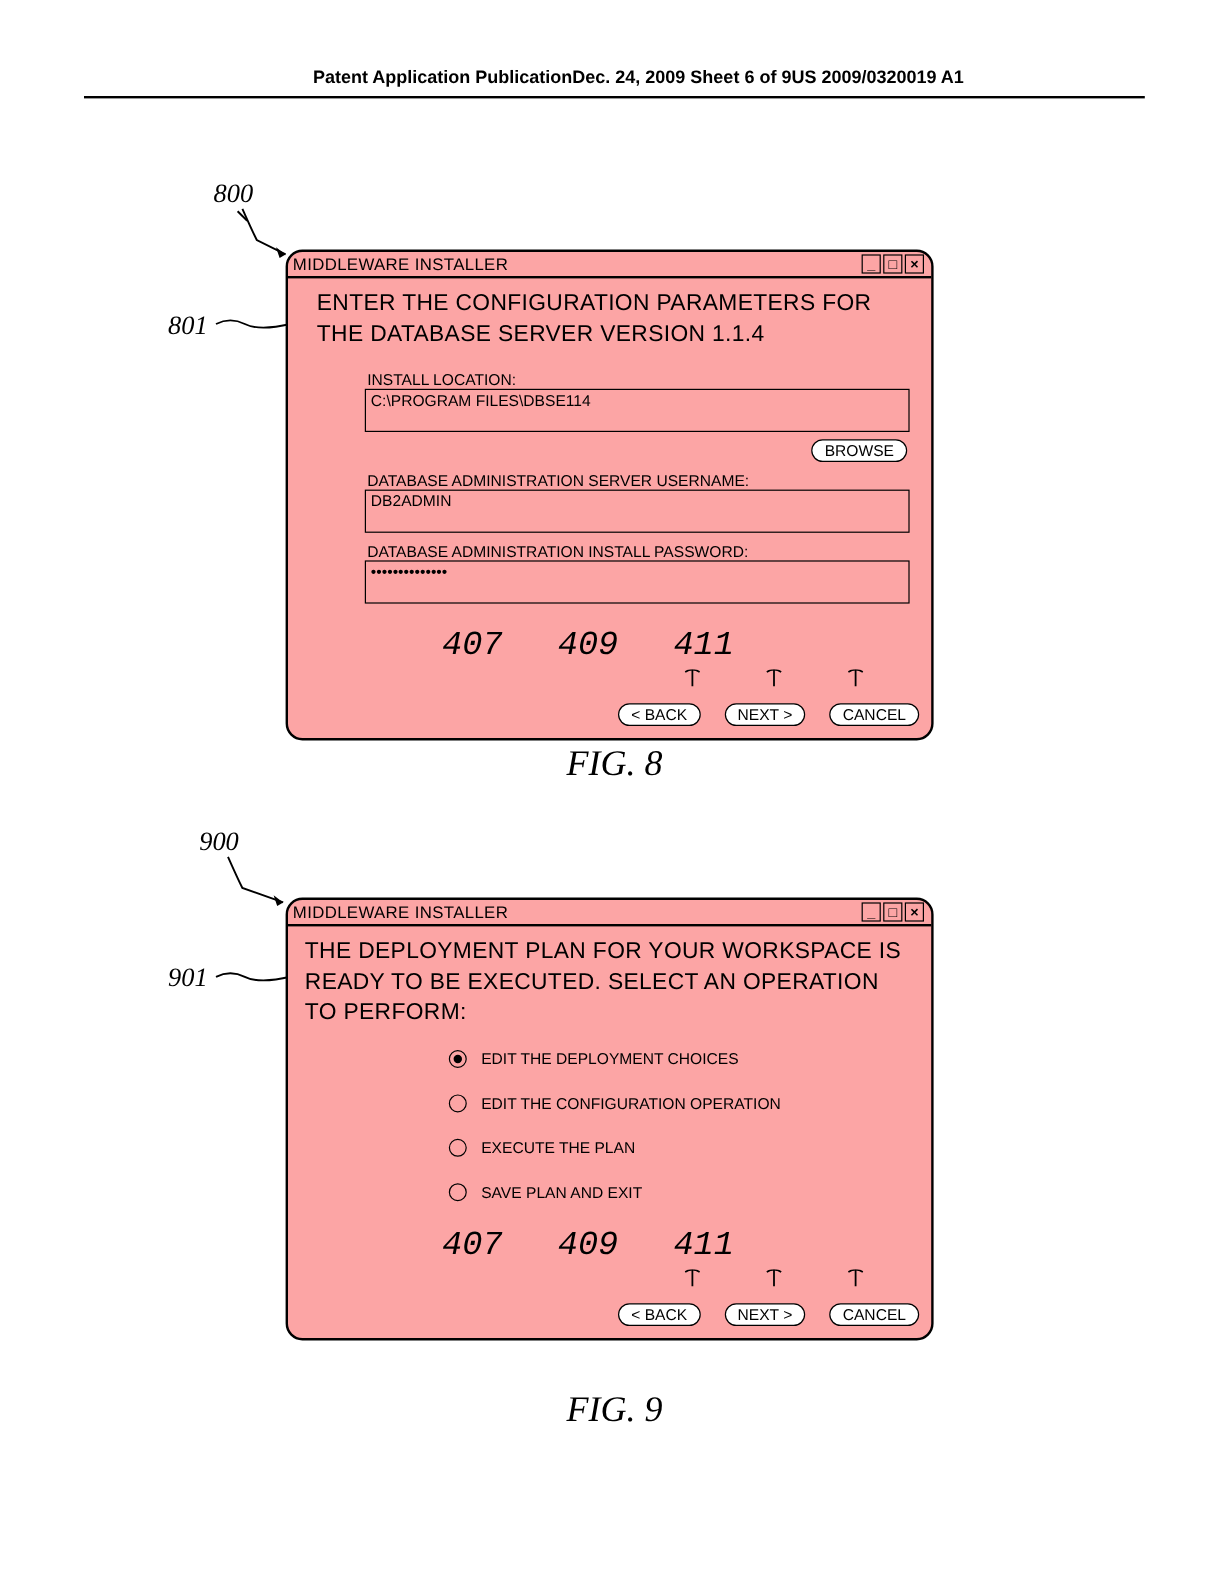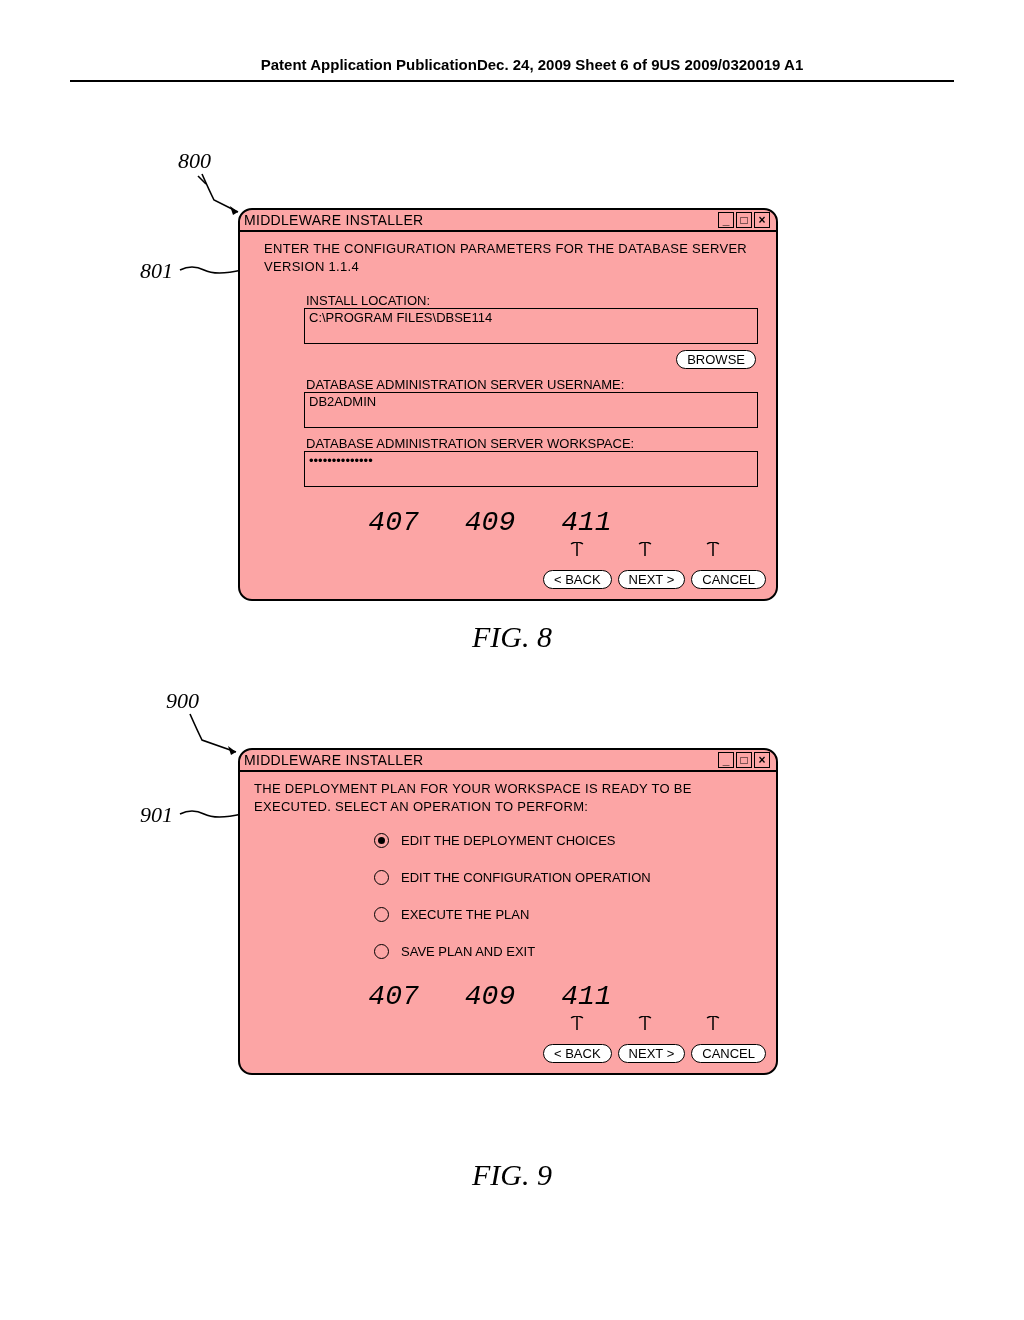--- a/index.html
+++ b/index.html
@@ -59,21 +59,21 @@
     border: 1.6px solid #000;
     display: flex; align-items: center; justify-content: center;
     font-size: 12px; font-weight: bold;
     line-height: 1;
   }
   .dialog-body {
     padding: 8px 14px 10px 14px;
     font-size: 13px;
   }
   .instruction {
-    font-size: 13px;
+    font-size: 19px;
     letter-spacing: 0.3px;
     margin-bottom: 18px;
     line-height: 1.35;
   }
   .field-label {
     font-size: 13px;
     margin-left: 22px;
   }
   .text-input {
     border: 1.6px solid #000;
@@ -87,21 +87,21 @@
     border: 1.6px solid #000;
     border-radius: 10px;
     padding: 1px 10px;
     font-size: 13px;
     display: inline-block;
     background: #fff;
   }
   .nav-row {
     display: flex;
     justify-content: flex-end;
-    gap: 6px;
+    gap: 20px;
     padding: 4px 10px 10px 10px;
   }
   .nav-refs {
     display: flex;
     justify-content: center;
     gap: 46px;
     padding-right: 36px;
     font-family: Liberation Mono, monospace;
     font-style: italic;
     font-size: 28px;
@@ -202,21 +202,21 @@
       <div class="text-input" style="margin-left:50px; width:454px;"><span>C:\PROGRAM FILES\DBSE114</span></div>
 
       <div style="text-align:right; margin:6px 6px 8px 0;">
         <span class="btn">BROWSE</span>
       </div>
 
       <div class="field-label" style="margin-left:52px;">DATABASE ADMINISTRATION SERVER USERNAME:</div>
       <div class="text-input" style="margin-left:50px; width:454px;"><span>DB2ADMIN</span></div>
 
       <div style="height:8px;"></div>
-      <div class="field-label" style="margin-left:52px;">DATABASE ADMINISTRATION SERVER WORKSPACE:</div>
+      <div class="field-label" style="margin-left:52px;">DATABASE ADMINISTRATION INSTALL PASSWORD:</div>
       <div class="text-input" style="margin-left:50px; width:454px;"><span>••••••••••••••</span></div>
 
       <div style="height:20px;"></div>
       <div class="nav-refs">
         <span>407</span>
         <span>409</span>
         <span>411</span>
       </div>
       <div class="nav-lines">
         <svg width="14" height="14">

